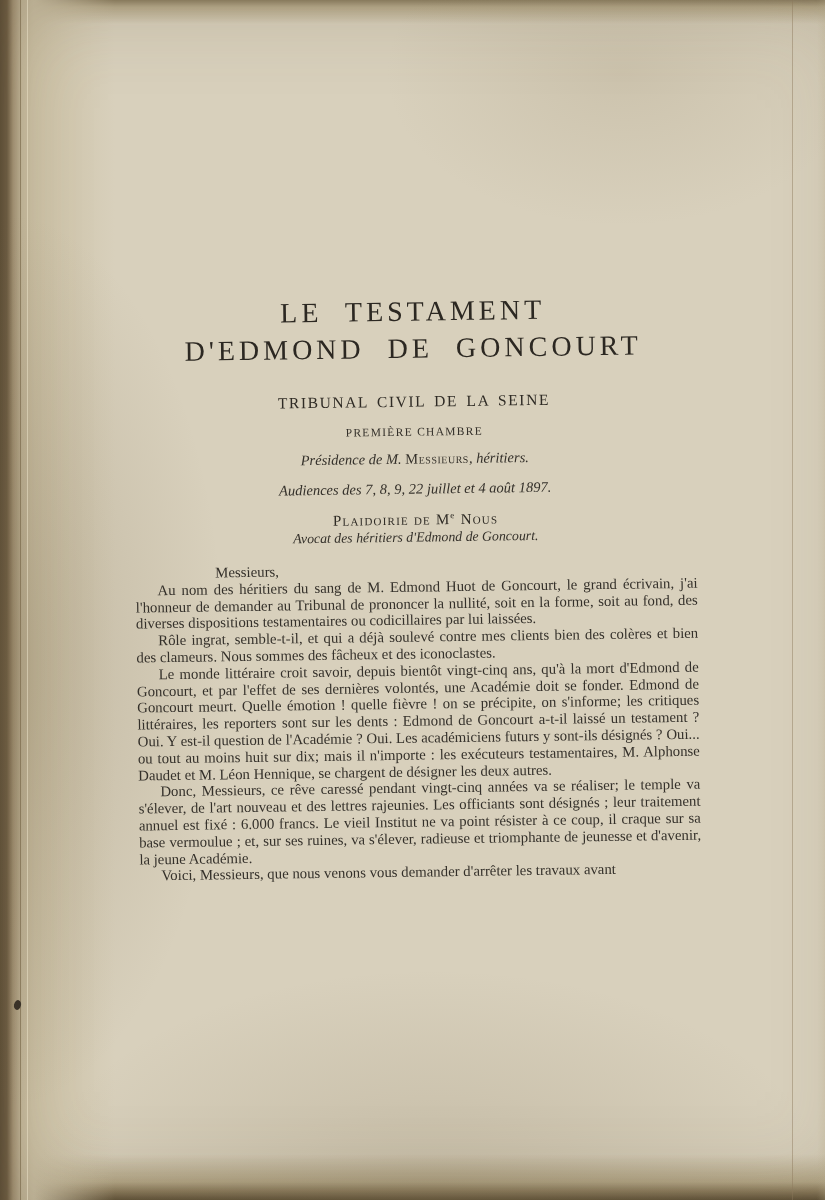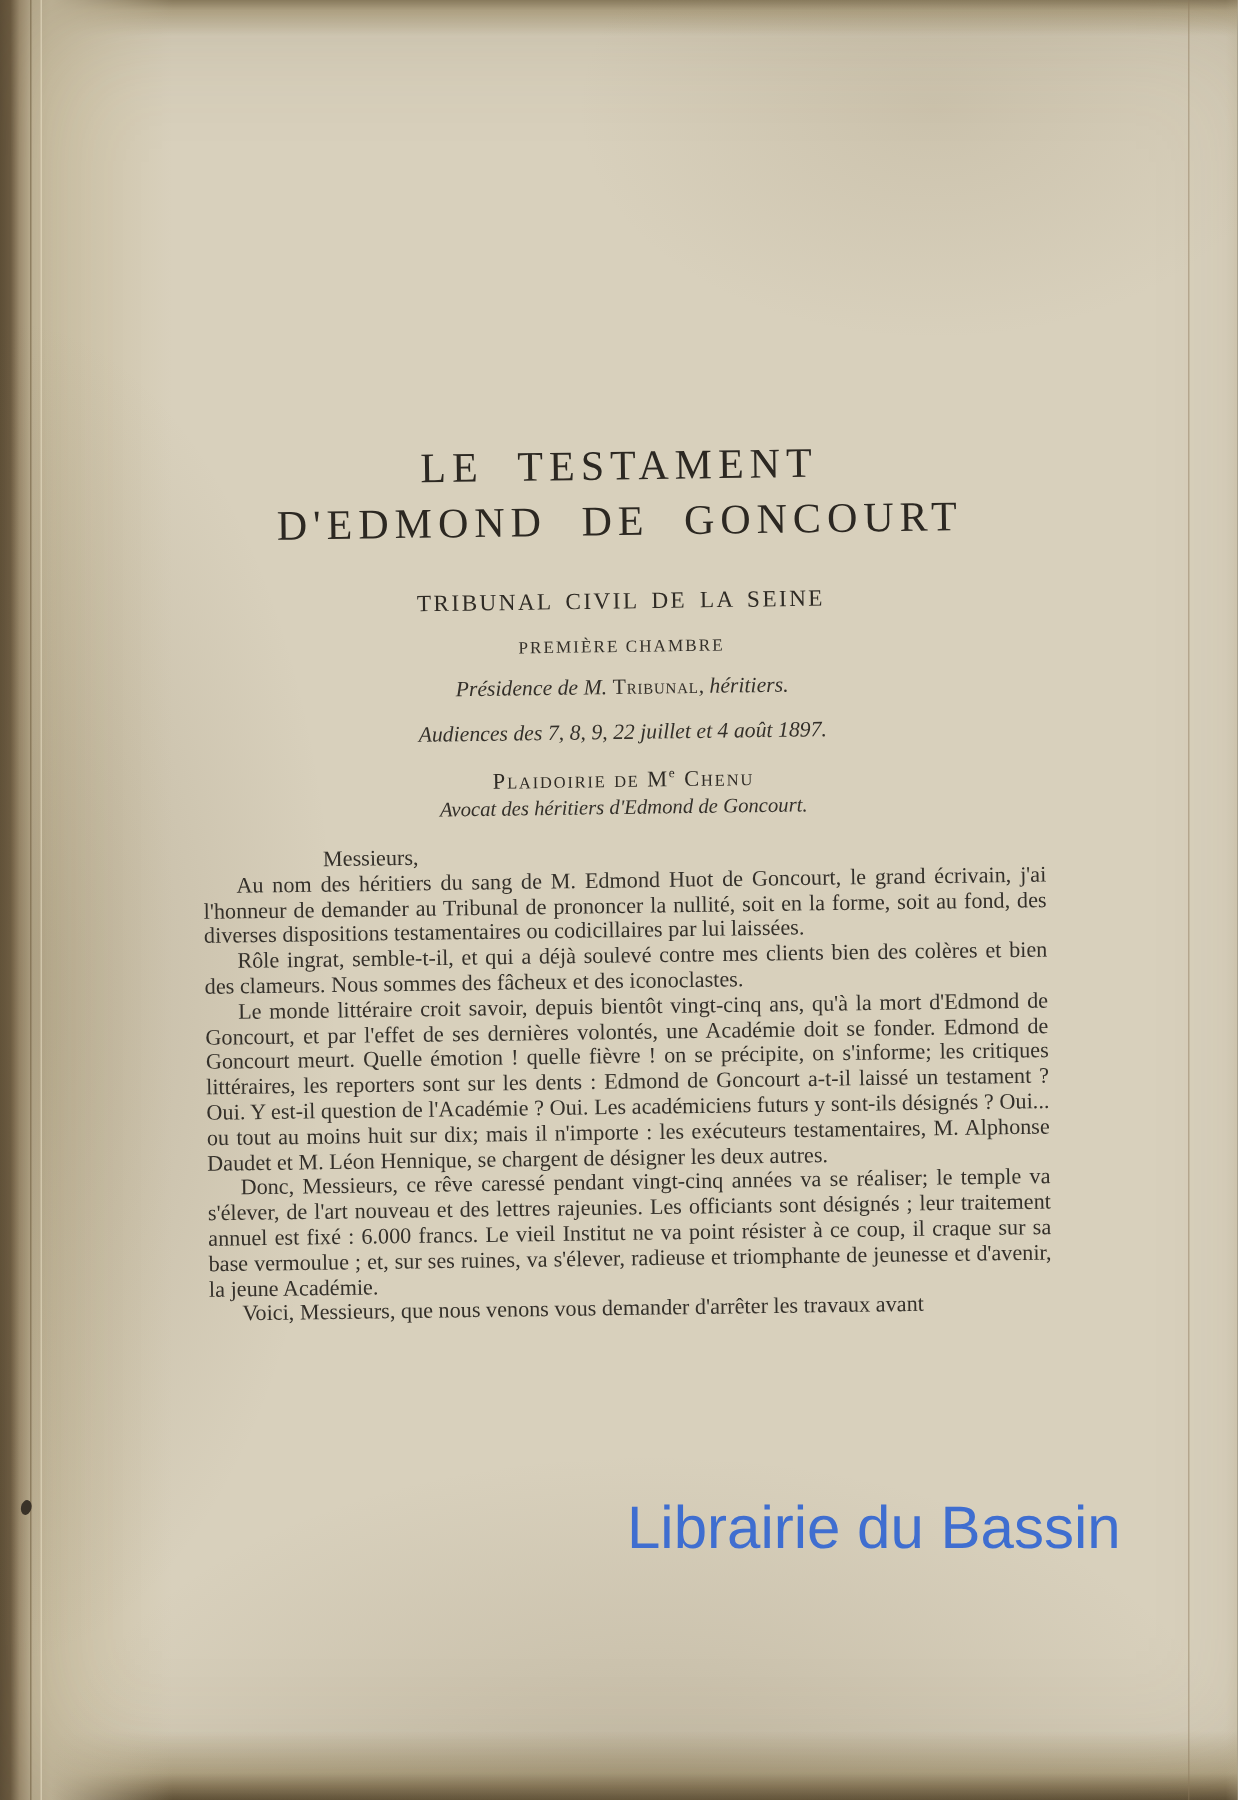--- a/index.html
+++ b/index.html
@@ -113,34 +113,33 @@
 
     <h1 class="title">
       <span class="t1">LE TESTAMENT</span>
       <span class="t2">D'EDMOND DE GONCOURT</span>
     </h1>
 
     <div class="court">TRIBUNAL CIVIL DE LA SEINE</div>
 
     <div class="chamber">PREMIÈRE CHAMBRE</div>
 
-    <div class="presidence"><span>Présidence de M. </span><span class="sc">Tribunal</span><span>, héritiers.</span></div>
+    <div class="presidence"><span>Présidence de M. </span><span class="sc">Messieurs</span><span>, héritiers.</span></div>
 
     <div class="audiences">Audiences des 7, 8, 9, 22 juillet et 4 août 1897.</div>
 
-    <div class="plaidoirie"><span>Plaidoirie de M</span><sup>e</sup><span class="name">Chenu</span></div>
+    <div class="plaidoirie"><span>Plaidoirie de M</span><sup>e</sup><span class="name">Nous</span></div>
 
     <div class="avocat">Avocat des héritiers d'Edmond de Goncourt.</div>
 
     <div class="bodytext">
       <p class="salutation">Messieurs,</p>
       <p>Au nom des héritiers du sang de M. Edmond Huot de Goncourt, le grand écrivain, j'ai l'honneur de demander au Tribunal de prononcer la nullité, soit en la forme, soit au fond, des diverses dispositions testamentaires ou codicillaires par lui laissées.</p>
       <p>Rôle ingrat, semble-t-il, et qui a déjà soulevé contre mes clients bien des colères et bien des clameurs. Nous sommes des fâcheux et des iconoclastes.</p>
       <p>Le monde littéraire croit savoir, depuis bientôt vingt-cinq ans, qu'à la mort d'Edmond de Goncourt, et par l'effet de ses dernières volontés, une Académie doit se fonder. Edmond de Goncourt meurt. Quelle émotion ! quelle fièvre ! on se précipite, on s'informe; les critiques littéraires, les reporters sont sur les dents : Edmond de Goncourt a-t-il laissé un testament ? Oui. Y est-il question de l'Académie ? Oui. Les académiciens futurs y sont-ils désignés ? Oui... ou tout au moins huit sur dix; mais il n'importe : les exécuteurs testamentaires, M. Alphonse Daudet et M. Léon Hennique, se chargent de désigner les deux autres.</p>
       <p>Donc, Messieurs, ce rêve caressé pendant vingt-cinq années va se réaliser; le temple va s'élever, de l'art nouveau et des lettres rajeunies. Les officiants sont désignés ; leur traitement annuel est fixé : 6.000 francs. Le vieil Institut ne va point résister à ce coup, il craque sur sa base vermoulue ; et, sur ses ruines, va s'élever, radieuse et triomphante de jeunesse et d'avenir, la jeune Académie.</p>
       <p class="last">Voici, Messieurs, que nous venons vous demander d'arrêter les travaux avant</p>
     </div>
 
   </div>
 
-  <div class="watermark">Librairie du Bassin</div>
 
 </div>
 
 </body></html>

